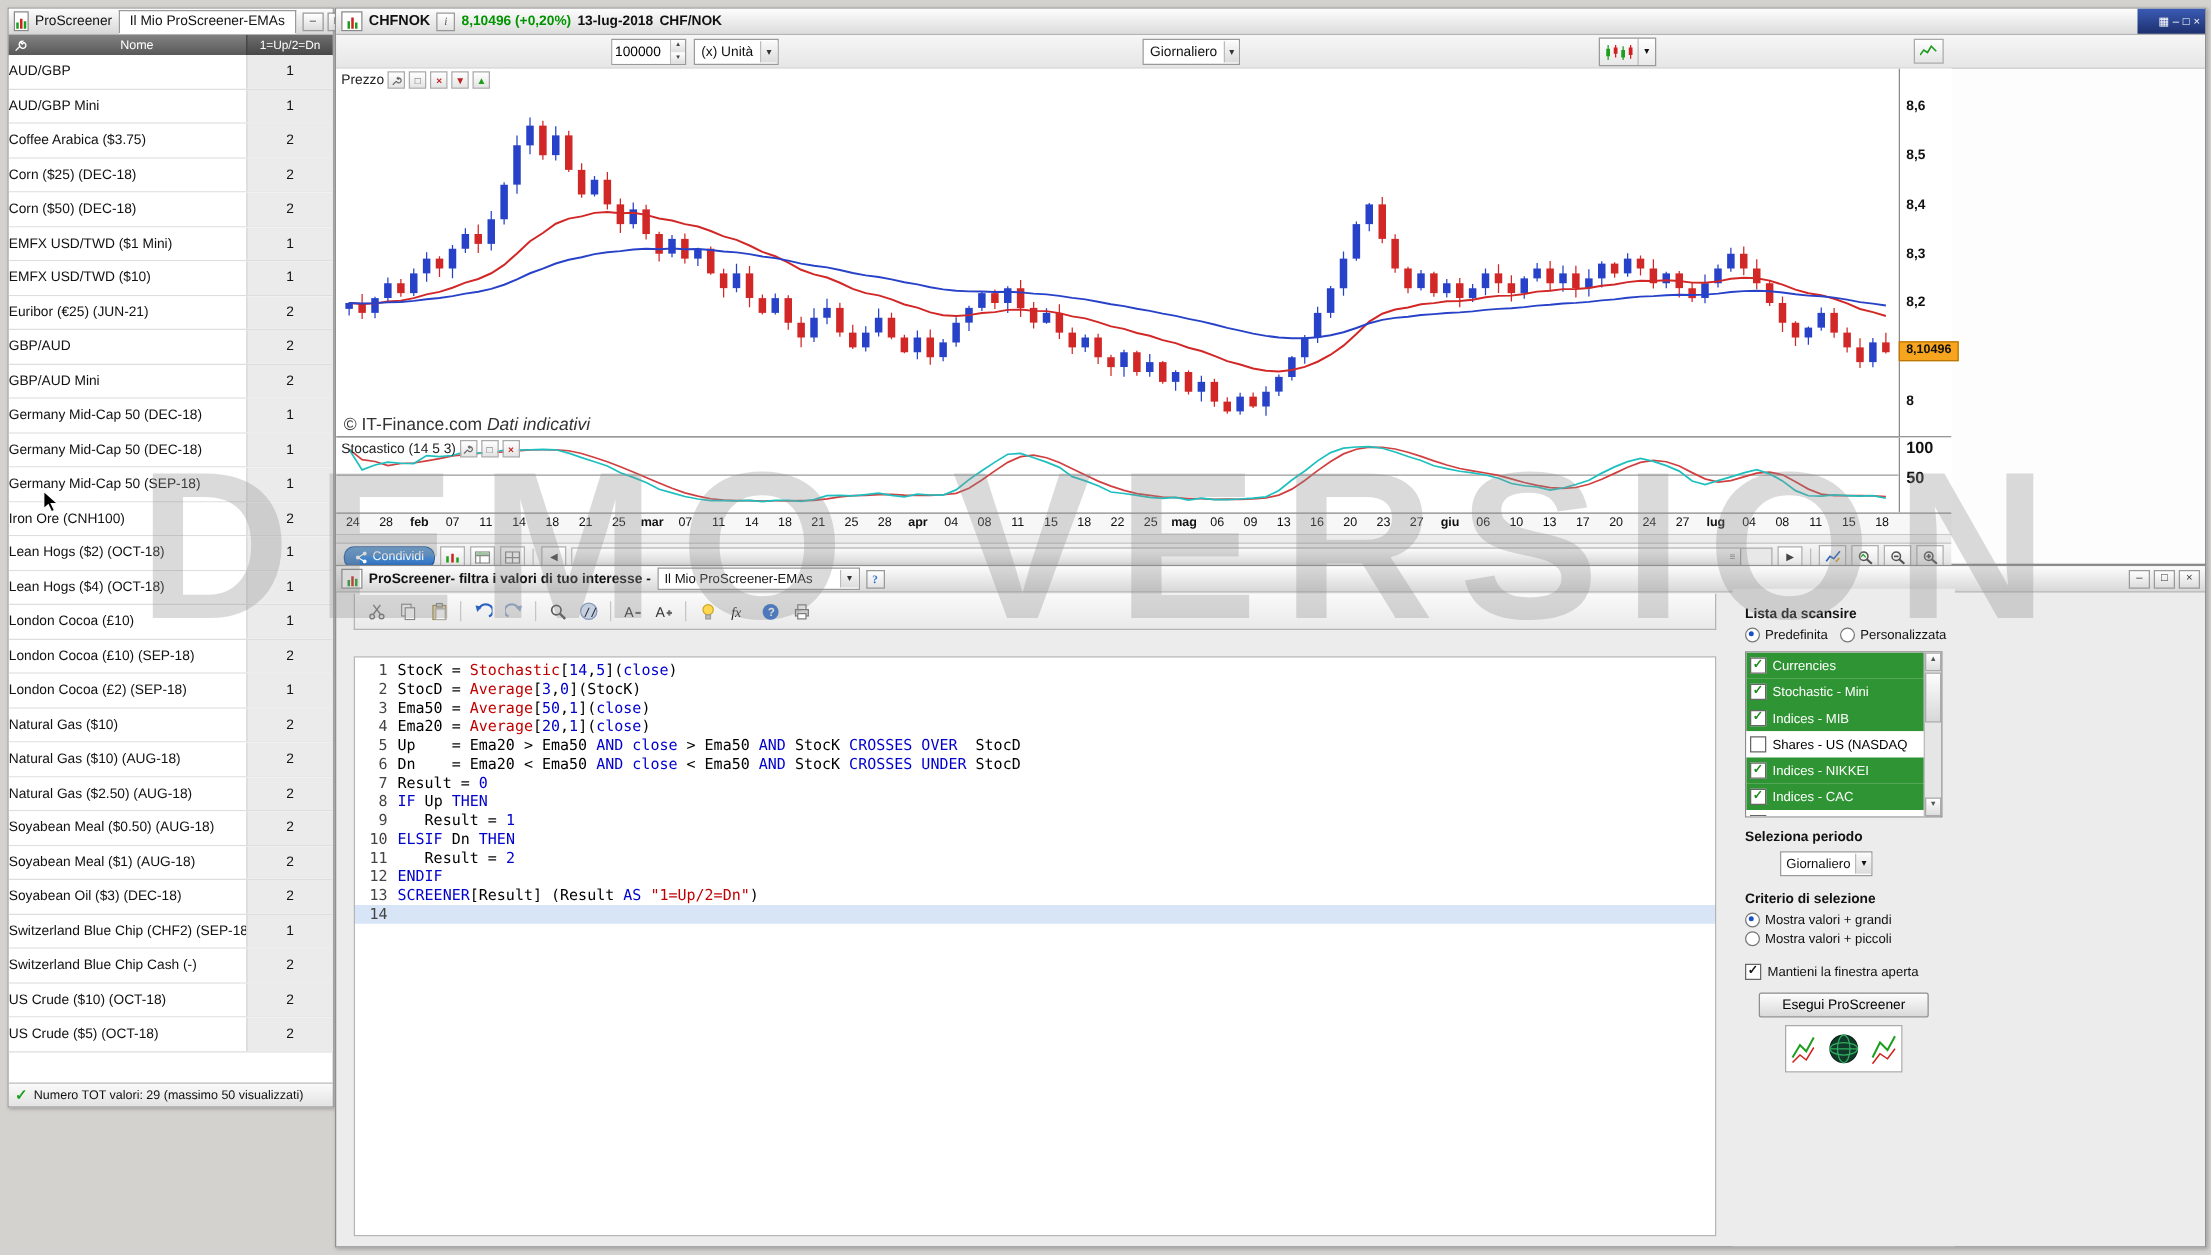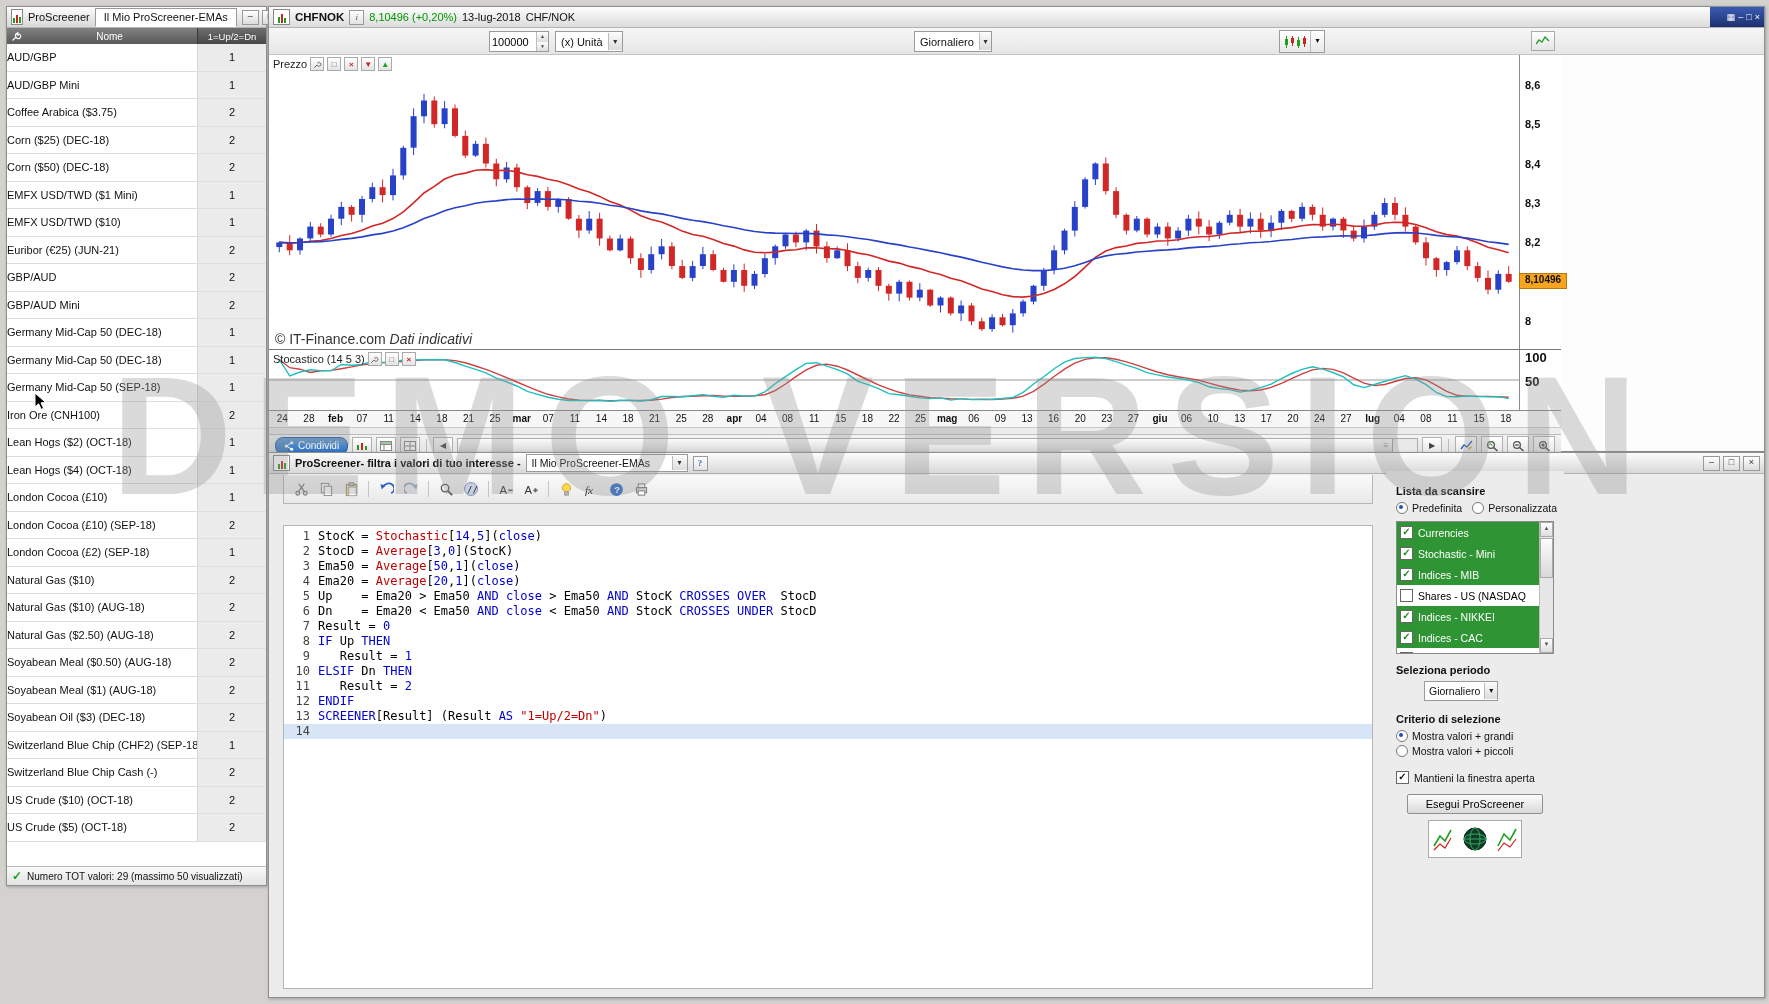--- a/index.html
+++ b/index.html
@@ -26,22 +26,22 @@
   .row{height:26.5px;display:flex;border-bottom:1px solid #dedede;background:#fff}
   .cell-name{flex:1;padding:7px 0 0 0;font-size:11px;white-space:nowrap;overflow:hidden}
   .cell-val{width:68px;background:#ebebeb;border-left:1px solid #d6d6d6;text-align:center;padding-top:7px;font-size:11px}
   .statusbar{position:absolute;left:0;right:0;bottom:0;height:18px;background:linear-gradient(#fafafa,#e3e3e3);border-top:1px solid #bbb;display:flex;align-items:center;gap:5px;padding:0 5px;font-size:10px}
   .okcheck{color:#18a018;font-weight:bold;font-size:12px}
 
   
   #chart-win{left:268px;top:6px;width:1495px;height:444px;background:#fdfdfd}
   #chart-win .titlebar{background:linear-gradient(#fdfdfd,#dcdcdc)}
   .sym{font-weight:bold;font-size:11.5px}
-  .quote-up{color:#009500;font-weight:normal}
-  .tb-bold{font-weight:normal}
+  .quote-up{color:#009500;font-weight:bold}
+  .tb-bold{font-weight:bold}
   .info-box{width:13px;height:13px;border:1px solid #999;background:linear-gradient(#fff,#e2e2e2);font-size:9px;line-height:12px;text-align:center;color:#555;font-family:"Liberation Serif",serif;font-style:italic}
   .blue-seg{position:absolute;right:0;top:0;height:20px;width:46px;background:linear-gradient(#3a5bb4,#1d306e);display:flex;align-items:center;justify-content:flex-end;gap:3px;padding:0 4px}
   .blue-seg span{color:#fff;font-size:9px;line-height:12px}
   .chart-toolbar{height:26px;background:linear-gradient(#f6f6f6,#e6e6e6);border-bottom:1px solid #c5c5c5;position:relative}
   .spin{position:absolute;left:220px;top:3px;width:58px;height:19px;display:flex;border:1px solid #9a9a9a;background:#fff}
   .spin input{border:0;width:42px;font-size:11px;padding:0 2px;font-family:"Liberation Sans",sans-serif;outline:none}
   .spin .spin-btns{width:12px;display:flex;flex-direction:column;border-left:1px solid #bbb}
   .spin .spin-btns span{flex:1;font-size:5px;line-height:8px;text-align:center;background:linear-gradient(#fff,#ddd);color:#444}
   .dd{position:absolute;height:19px;border:1px solid #9a9a9a;background:#fff;display:flex;align-items:center;font-size:11px}
   .dd .dd-lab{padding:0 5px;white-space:nowrap;flex:1}

